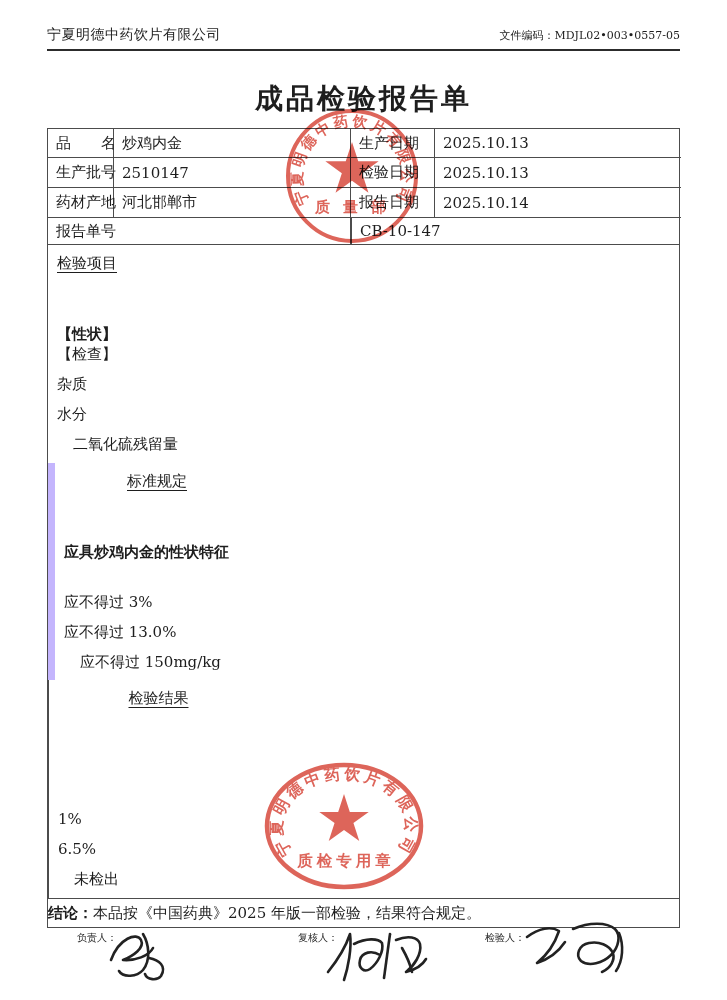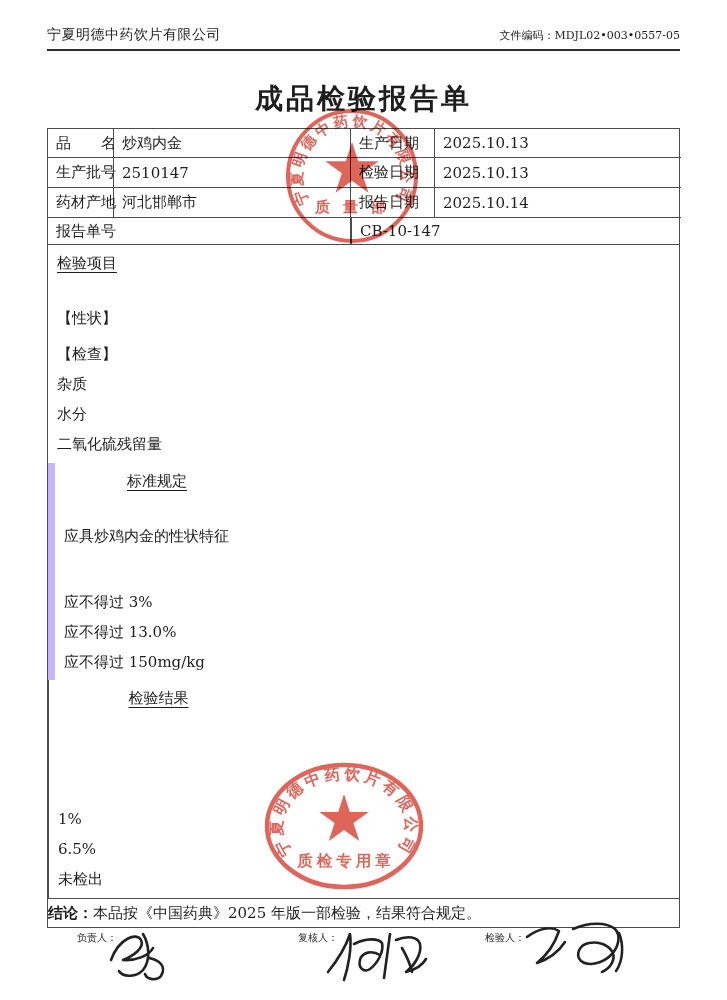--- a/index.html
+++ b/index.html
@@ -33,25 +33,25 @@
   
   .spec { position:absolute; top:245px; left:47px; width:633px; height:654px;
           border:1px solid #4c4c4c; border-top:none; box-sizing:border-box; display:flex;flex-direction:column; }
   .spec .col { position:relative; height:100%; box-sizing:border-box; }
   .spec .col1 { width:206px; }
   .spec .col2 { width:208px; border-left:7px solid #c4b5fd;padding-left:26px; }
   .spec .col3 { width:217px; border-left:1px solid #4c4c4c; }
   .spec .cell { position:absolute; left:9px; right:6px; font-size:15px; white-space:nowrap; }
   .spec .hd { top:9px; text-decoration:underline; text-underline-offset:4px; }
   .spec .hd.center { text-align:center; }
-  .spec .r0 { top:64px; }
+  .spec .r0 { top:80px;font-weight:bold; }
   .spec .r1 { top:100px; }
   .spec .r2 { top:130px; }
   .spec .r3 { top:160px; }
-  .spec .r4 { top:190px; }
+  .spec .r4 { top:190px;margin-left:16px; }
 
   
   .concl { position:absolute; top:899px; left:47px; width:633px; height:29px;
            border:1px solid #4c4c4c; border-top:none; box-sizing:border-box;
            display:flex; align-items:center; font-size:15px; }
   .concl .lbl { font-weight:bold; }
 
   
   .sigs { position:absolute; top:931px; left:47px; width:633px; height:24px; font-size:10px;margin-left:30px; }
   .sigs .slabel { position:absolute; top:0; white-space:nowrap; }

